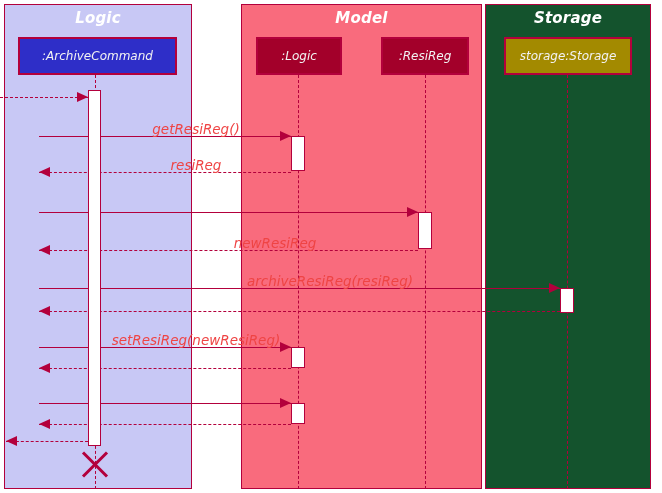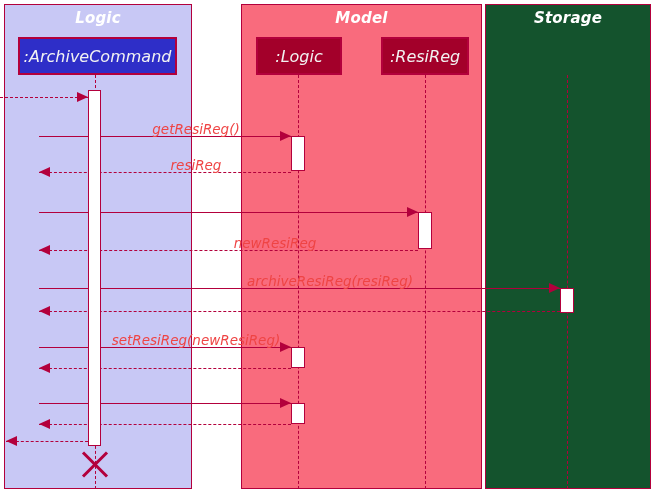--- a/index.html
+++ b/index.html
@@ -9,21 +9,21 @@
 
   
   .panel{position:absolute;box-sizing:border-box;border:1.6px solid #b3003c;}
   .panel-title{position:absolute;left:0;right:0;top:4px;text-align:center;
                font-style:italic;font-weight:bold;font-size:15px;color:#ffffff;
                letter-spacing:.2px;}
 
   
   .actor{position:absolute;box-sizing:border-box;border:2.2px solid #b3003c;
          display:flex;align-items:center;justify-content:center;
-         font-style:italic;font-size:16px;color:#f2f2f2;white-space:nowrap;}
+         font-style:italic;font-size:12px;color:#f2f2f2;white-space:nowrap;}
 
   
   .lifeline{position:absolute;width:0;border-left:1.6px dashed #b3003c;}
 
   
   .activation{position:absolute;box-sizing:border-box;background:#ffffff;
               border:1.7px solid #b3003c;}
 
   
   .msg-line{position:absolute;height:0;border-top:1.6px solid #b3003c;}
@@ -118,13 +118,16 @@
 
   <div class="actor" style="left:18px;top:37px;width:159px;height:38px;background:#2e2ec8;">
     <span>:ArchiveCommand</span>
   </div>
   <div class="actor" style="left:256px;top:37px;width:86px;height:38px;background:#a3002a;">
     <span>:Logic</span>
   </div>
   <div class="actor" style="left:381px;top:37px;width:88px;height:38px;background:#a3002a;align-items:center;">
     <span>:ResiReg</span>
   </div>
+  <div class="actor" style="left:504px;top:37px;width:128px;height:38px;background:#a38a00;">
+    <span>storage:Storage</span>
+  </div>
 </div>
 
 </body></html>

